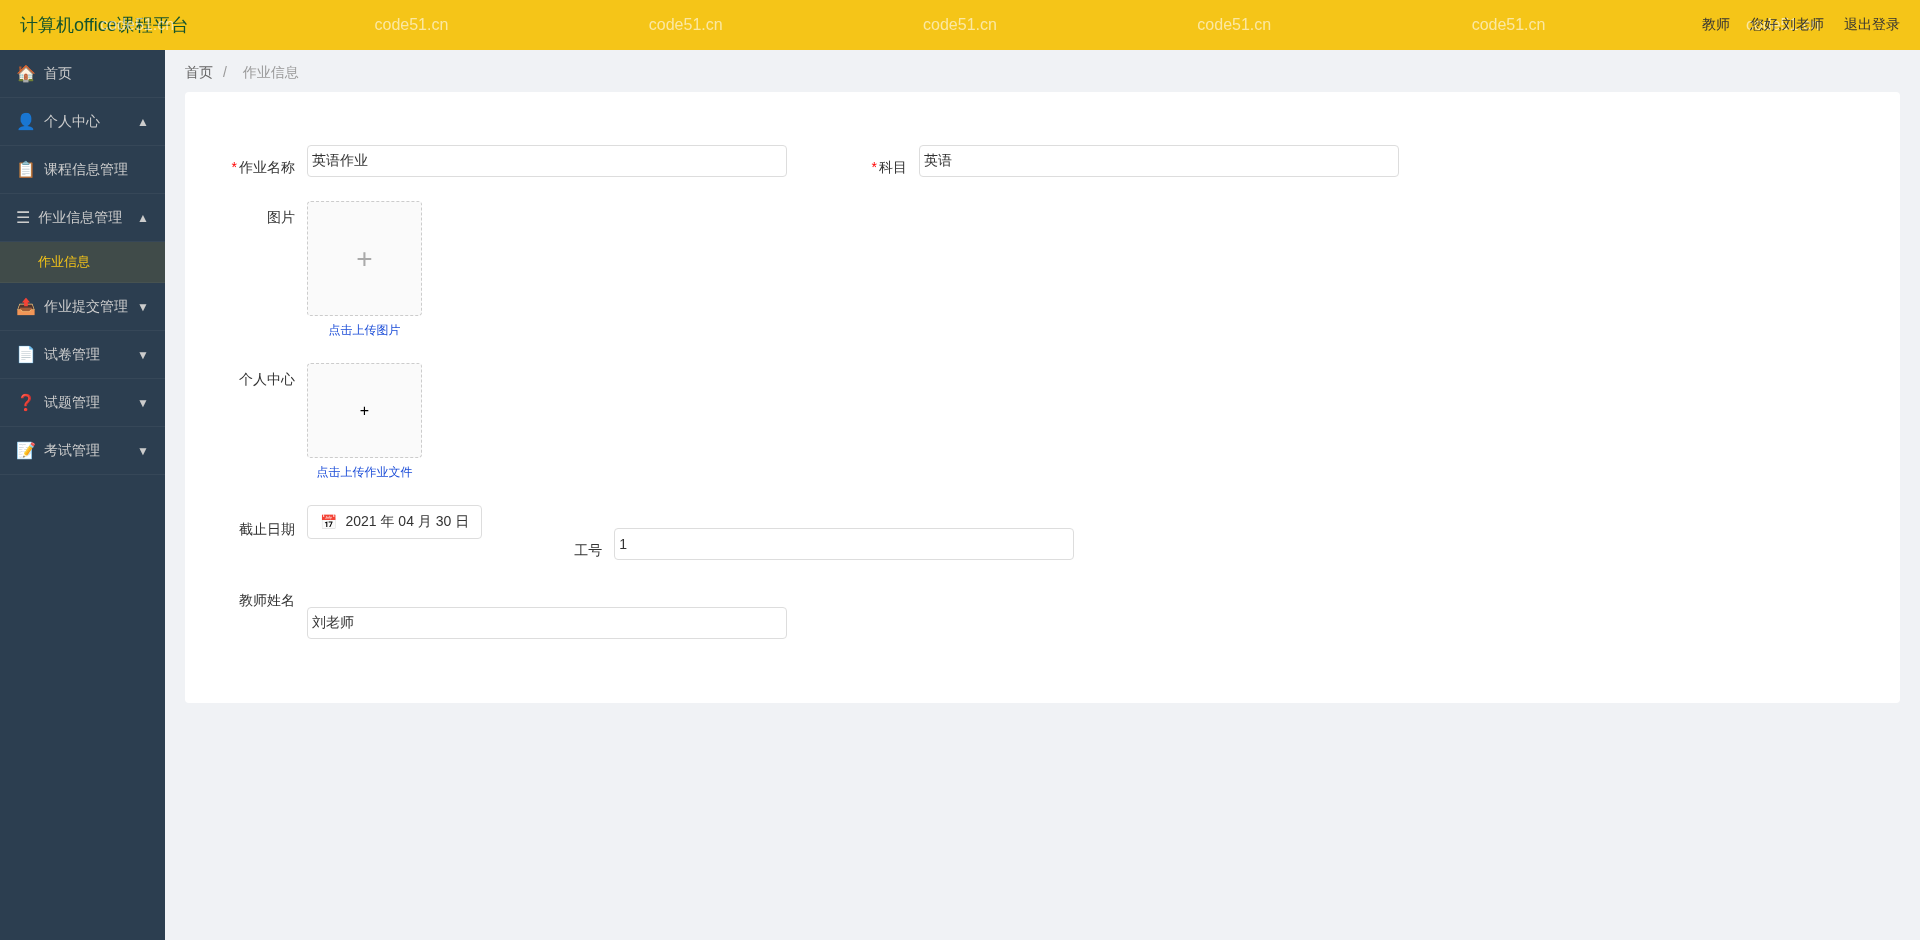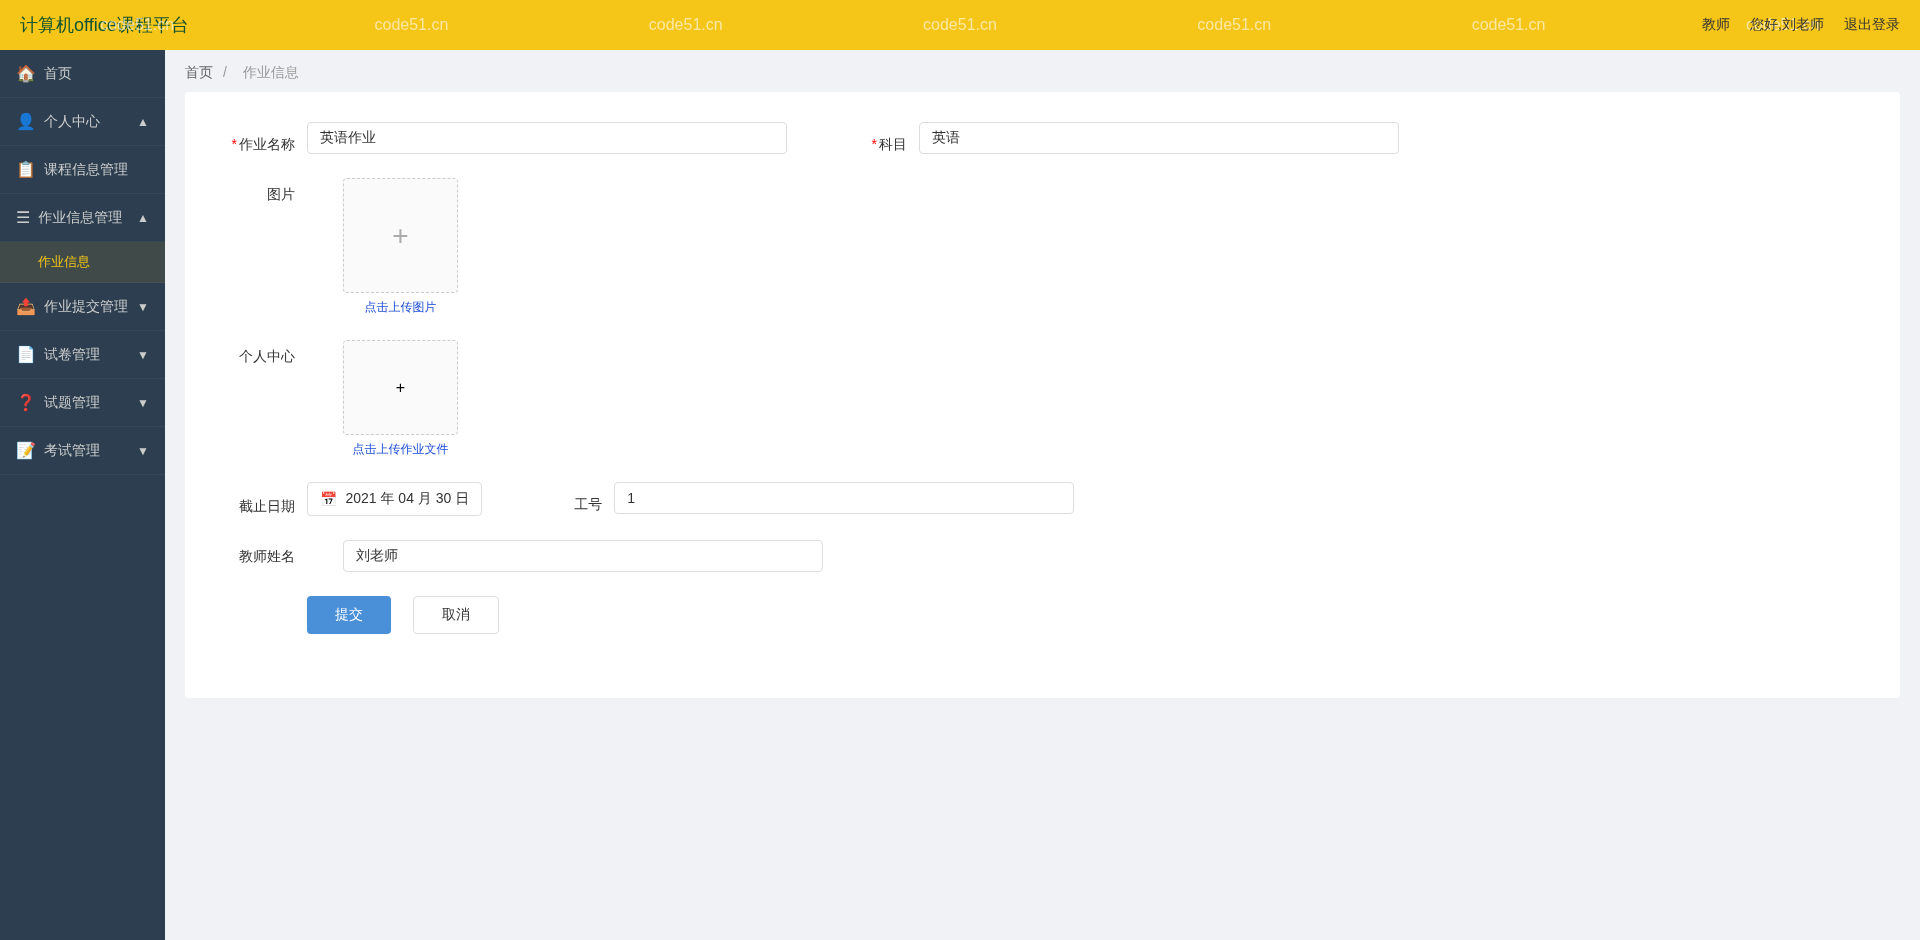--- a/index.html
+++ b/index.html
@@ -117,43 +117,43 @@
       z-index: 1;
     }
 
     
     .form-row {
       display: flex;
       align-items: flex-start;
       margin-bottom: 24px;
       position: relative;
       z-index: 1;
-      gap: 36px;
     }
     .form-label {
       width: 80px;
       font-size: 14px;
       color: #333;
       padding-top: 8px;
       flex-shrink: 0;
       text-align: right;
       margin-right: 12px;
     }
     .form-label.required::before {
       content: '*';
       color: red;
       margin-right: 2px;
     }
     .form-input {
       border: 1px solid #ddd;
       border-radius: 4px;
-      padding: 7px 12px;
+      padding: 7px 4px;
       font-size: 14px;
       outline: none;
       color: #333;
+      margin-top: 23px;
     }
 
     .input-wide { width: 480px; }
 
     
     .form-row-two {
       display: flex;
       align-items: flex-start;
       margin-bottom: 24px;
       gap: 40px;
@@ -555,23 +555,17 @@
           <div class="form-label">工号</div>
           <input type="text" class="form-input" style="width: 460px;" value="1">
         </div>
       </div>
 
       <div class="form-row">
         <div class="form-label">教师姓名</div>
         <input type="text" class="form-input input-wide" value="刘老师" style="">
       </div>
 
-      <div class="form-row" style="margin-top: 10px;">
-        <div style="margin-left: 92px; display:flex; gap:12px;">
-          <button class="btn-submit">提交</button>
-          <button class="btn-cancel">取消</button>
-        </div>
-      </div>
 
     </div>
 
   </div>
 </div>
 
 </body></html>

